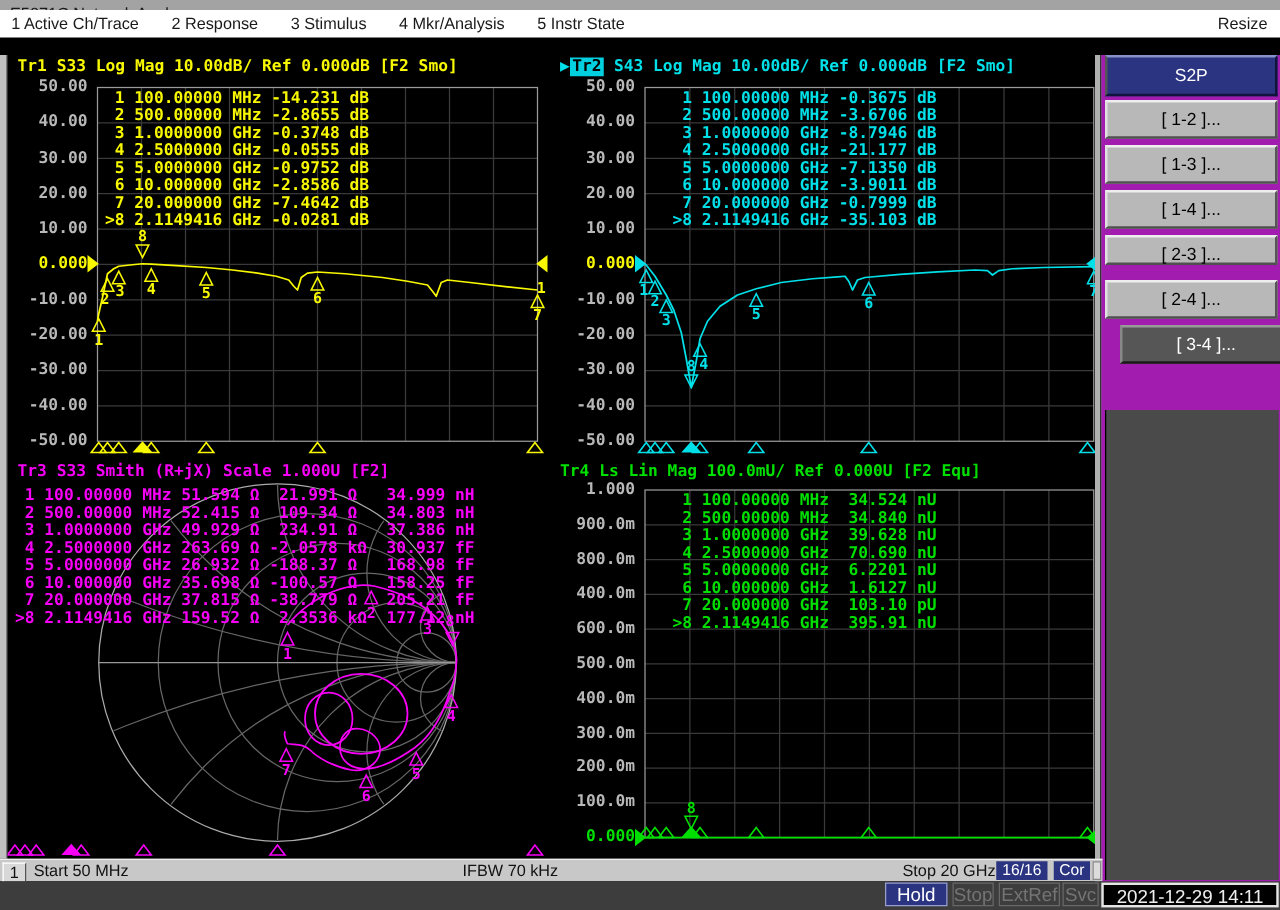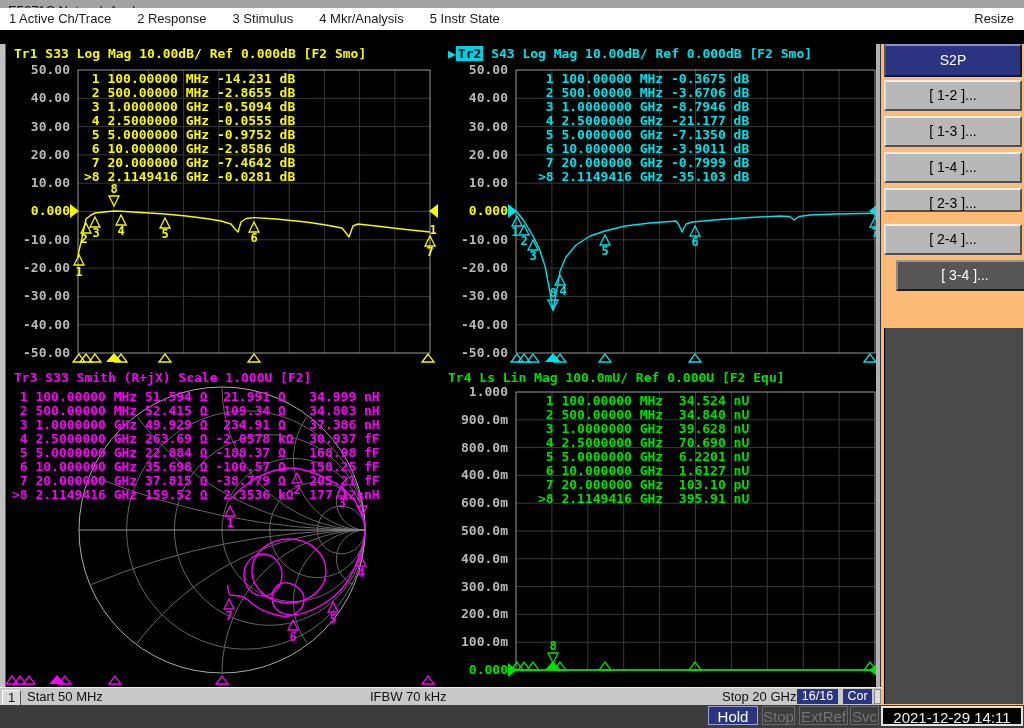--- a/index.html
+++ b/index.html
@@ -38,21 +38,21 @@
   .cvu{margin-left:1ch;}
   .cr{width:6ch;margin-left:1ch;text-align:right;}
   .cru{width:1ch;margin-left:1ch;}
   .cx{width:7ch;margin-left:1ch;text-align:right;}
   .cxu{width:2ch;margin-left:1ch;}
   .cl{width:6ch;margin-left:2ch;text-align:right;}
   .clu{width:2ch;margin-left:1ch;}
   .cv4{width:6ch;margin-left:2ch;text-align:right;}
   .col-y{color:#f8f800;} .col-c{color:#00e0e8;} .col-m{color:#f800f8;} .col-g{color:#00e000;}
   
-  .sidebar{position:absolute;left:876px;top:44px;width:148px;height:684px;background:#fdba74;}
+  .sidebar{position:absolute;left:876px;top:44px;width:148px;height:684px;background:#a21caf;}
   .sb-strip{position:absolute;left:0;top:0;width:5px;height:100%;background:#b0b0b0;border-right:1px solid #333;box-sizing:border-box;}
   .sb-btn{position:absolute;left:8px;width:138px;background:#b8b8b8;color:#000;font-size:14px;
           text-align:center;box-sizing:border-box;border-top:2px solid #eee;border-left:2px solid #e0e0e0;
           border-right:2px solid #555;border-bottom:2px solid #505050;cursor:default;}
   .sb-head{background:#2b3480;color:#fff;border-top:2px solid #8890c8;border-left:2px solid #555;
            border-right:2px solid #10143a;border-bottom:2px solid #10143a;}
   .sb-sel{background:#565656;color:#fff;border-top:2px solid #999;border-left:2px solid #888;
           border-right:2px solid #1a1a1a;border-bottom:2px solid #1a1a1a;}
   .sb-fill{position:absolute;left:8px;top:284px;width:138px;height:376px;background:#4a4a4a;border-left:1px solid #000;}
   
@@ -183,21 +183,21 @@
         <span class="cn">2</span>
           <span class="cf">500.00000</span>
           <span class="cu">MHz</span>
           <span class="cv">-2.8655</span>
           <span class="cvu">dB</span>
       </div>
         <div class="mrow">
         <span class="cn">3</span>
           <span class="cf">1.0000000</span>
           <span class="cu">GHz</span>
-          <span class="cv">-0.5094</span>
+          <span class="cv">-0.3748</span>
           <span class="cvu">dB</span>
       </div>
         <div class="mrow">
         <span class="cn">4</span>
           <span class="cf">2.5000000</span>
           <span class="cu">GHz</span>
           <span class="cv">-0.0555</span>
           <span class="cvu">dB</span>
       </div>
         <div class="mrow">
@@ -462,21 +462,21 @@
           <span class="cru">Ω</span>
           <span class="cx">-2.0578</span>
           <span class="cxu">kΩ</span>
           <span class="cl">30.937</span>
           <span class="clu">fF</span>
       </div>
         <div class="mrow">
         <span class="cn">5</span>
           <span class="cf">5.0000000</span>
           <span class="cu">GHz</span>
-          <span class="cr">22.884</span>
+          <span class="cr">26.932</span>
           <span class="cru">Ω</span>
           <span class="cx">-188.37</span>
           <span class="cxu">Ω</span>
           <span class="cl">168.98</span>
           <span class="clu">fF</span>
       </div>
         <div class="mrow">
         <span class="cn">6</span>
           <span class="cf">10.000000</span>
           <span class="cu">GHz</span>

